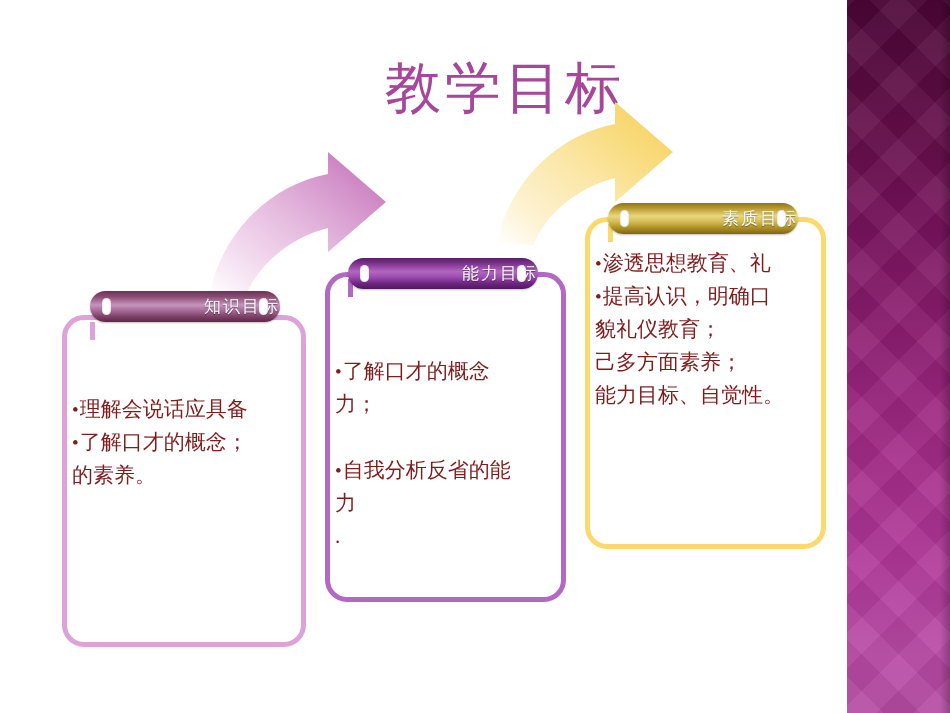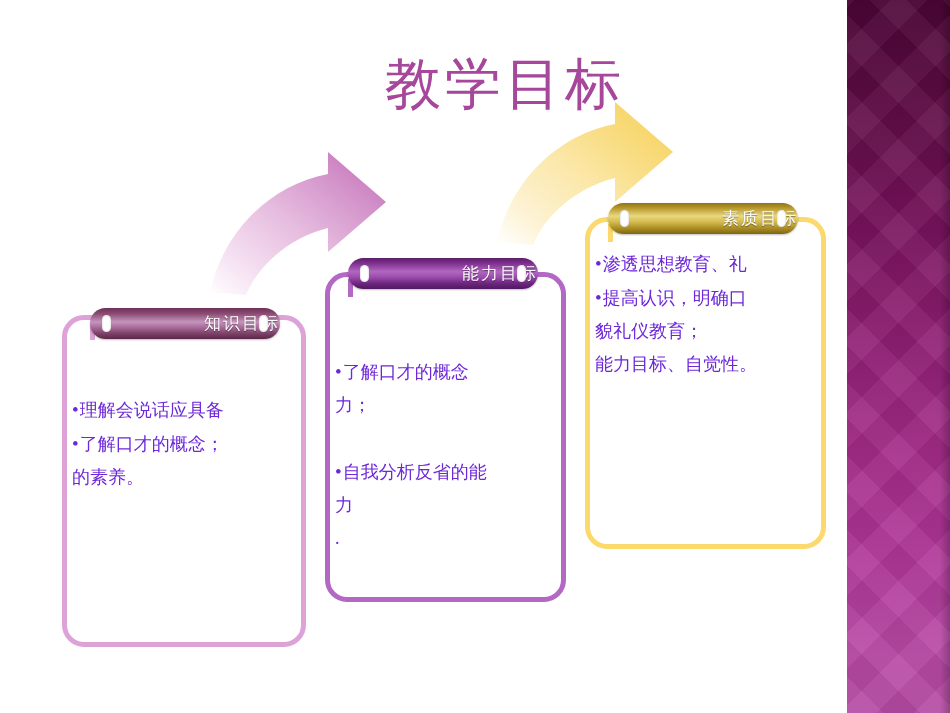--- a/index.html
+++ b/index.html
@@ -57,21 +57,21 @@
   
   #title {
     position: absolute;
     left: 340px;
     top: 57px;
     width: 330px;
     text-align: center;
     font-size: 56px;
     line-height: 62px;
     color: #a6479b;
-    font-family: Liberation Mono, monospace;
+    font-family: Liberation Sans, sans-serif;
     letter-spacing: 4px;
     white-space: nowrap;
   }
 
   
   .arrow-svg {
     position: absolute;
     pointer-events: none;
   }
   #arrow-1 { left: 200px; top: 150px; }
@@ -96,23 +96,23 @@
   }
   #card-quality {
     left: 585px; top: 217px; width: 241px; height: 332px;
     border-color: #fbd96d;
   }
 
   
   .card-body {
     position: absolute;
     box-sizing: border-box;
-    color: #6d28d9;
+    color: #7f1d1d;
     font-family: "Liberation Serif", "DejaVu Serif", serif;
-    font-size: 18px;
+    font-size: 21px;
     line-height: 33px;
     letter-spacing: 0px;
   }
   #body-knowledge { left: 72px; top: 360px; width: 228px; }
   #body-ability   { left: 335px; top: 355px; width: 226px; }
   #body-quality   { left: 595px; top: 247px; width: 226px; }
 
   .bullet-line { margin: 0; padding: 0; }
   .bullet-line.gap { margin-top: 33px; }
   .bullet-dot::before {
@@ -142,21 +142,21 @@
     width: 9px;
     height: 17px;
     border-radius: 5px;
     background: #ffffff;
     box-shadow: 0 0 2px rgba(0,0,0,0.3) inset;
   }
   .badge .nub.left  { left: 12px; }
   .badge .nub.right { right: 12px; }
 
   #badge-knowledge {
-    left: 90px; top: 308px; width: 190px;
+    left: 90px; top: 291px; width: 190px;
     background: linear-gradient(to bottom,
       #6e3057 0%, #8b4a72 18%, #c495bd 45%, #a96d9c 62%,
       #7e4269 82%, #5d2746 100%);
     box-shadow: 0 1px 2px rgba(0,0,0,0.25);
   }
   #badge-ability {
     left: 348px; top: 258px; width: 190px;
     background: linear-gradient(to bottom,
       #5a1f68 0%, #7c2d8d 16%, #b267bf 44%, #9b4cae 62%,
       #6e2580 82%, #4e1a5d 100%);
@@ -260,16 +260,17 @@
   <div class="badge-stub" id="stub-quality"></div>
   <div class="badge" id="badge-quality">
     <span class="nub left"></span>
     <span>素质目标</span>
     <span class="nub right"></span>
   </div>
   <div class="card-body" id="body-quality">
     <div class="bullet-line bullet-dot">渗透思想教育、礼</div>
     <div class="bullet-line bullet-dot">提高认识，明确口</div>
     <div class="bullet-line">貌礼仪教育；</div>
+    <div class="bullet-line">己多方面素养；</div>
     <div class="bullet-line">能力目标、自觉性。</div>
   </div>
 
 </div>
 
 </body></html>

